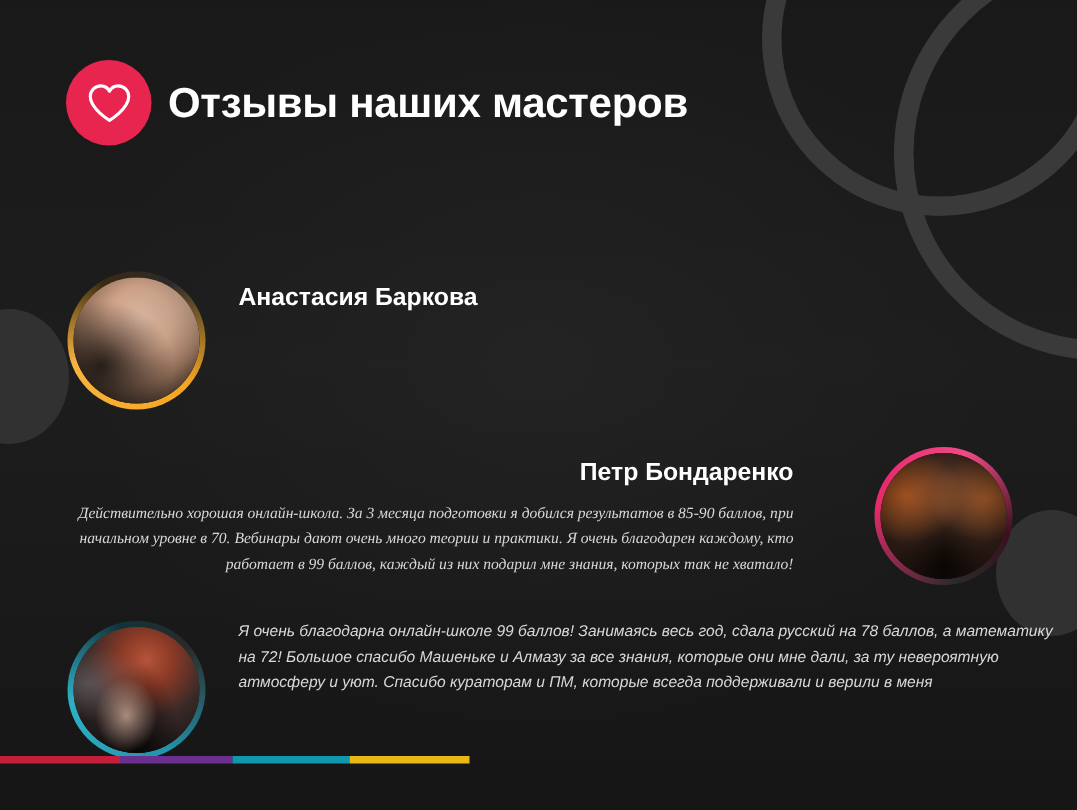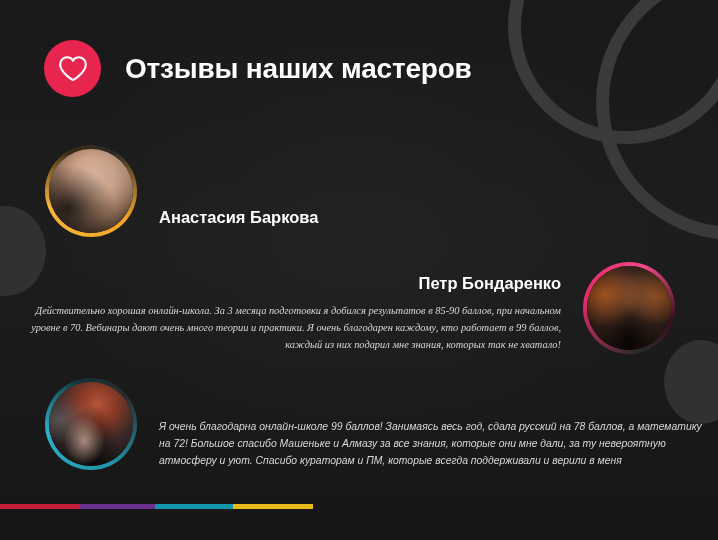--- a/index.html
+++ b/index.html
@@ -47,21 +47,21 @@
       radial-gradient(ellipse at 50% 45%, rgba(255,255,255,0.028), rgba(0,0,0,0) 62%),
       linear-gradient(180deg, #191919 0%, #1d1d1d 45%, #161616 100%);
   }
   
   .header {
     position: absolute;
     left: 44px;
     top: 40px;
     display: flex;
     align-items: center;
-    gap: 24px;
+    gap: 11px;
   }
   .heart-badge {
     width: 57px;
     height: 57px;
     border-radius: 50%;
     background: #e8254f;
     display: flex;
     align-items: center;
     justify-content: center;
     flex: none;
@@ -71,24 +71,25 @@
     color: #ffffff;
     font-size: 28px;
     font-weight: bold;
     letter-spacing: -0.2px;
     white-space: nowrap;
   }
   
   .tst {
     position: absolute;
     display: flex;
-    align-items: flex-end;
+    align-items: flex-start;
+    margin-top: 36px;
   }
   .tst.left  { flex-direction: row; }
-  .tst.right { flex-direction: row-reverse; }
+  .tst.right { flex-direction: row-reverse; gap: 32px; }
 
   .avatar-wrap {
     position: relative;
     width: 92px;
     height: 92px;
     flex: none;
   }
   .avatar-ring {
     position: absolute;
     inset: 0;

